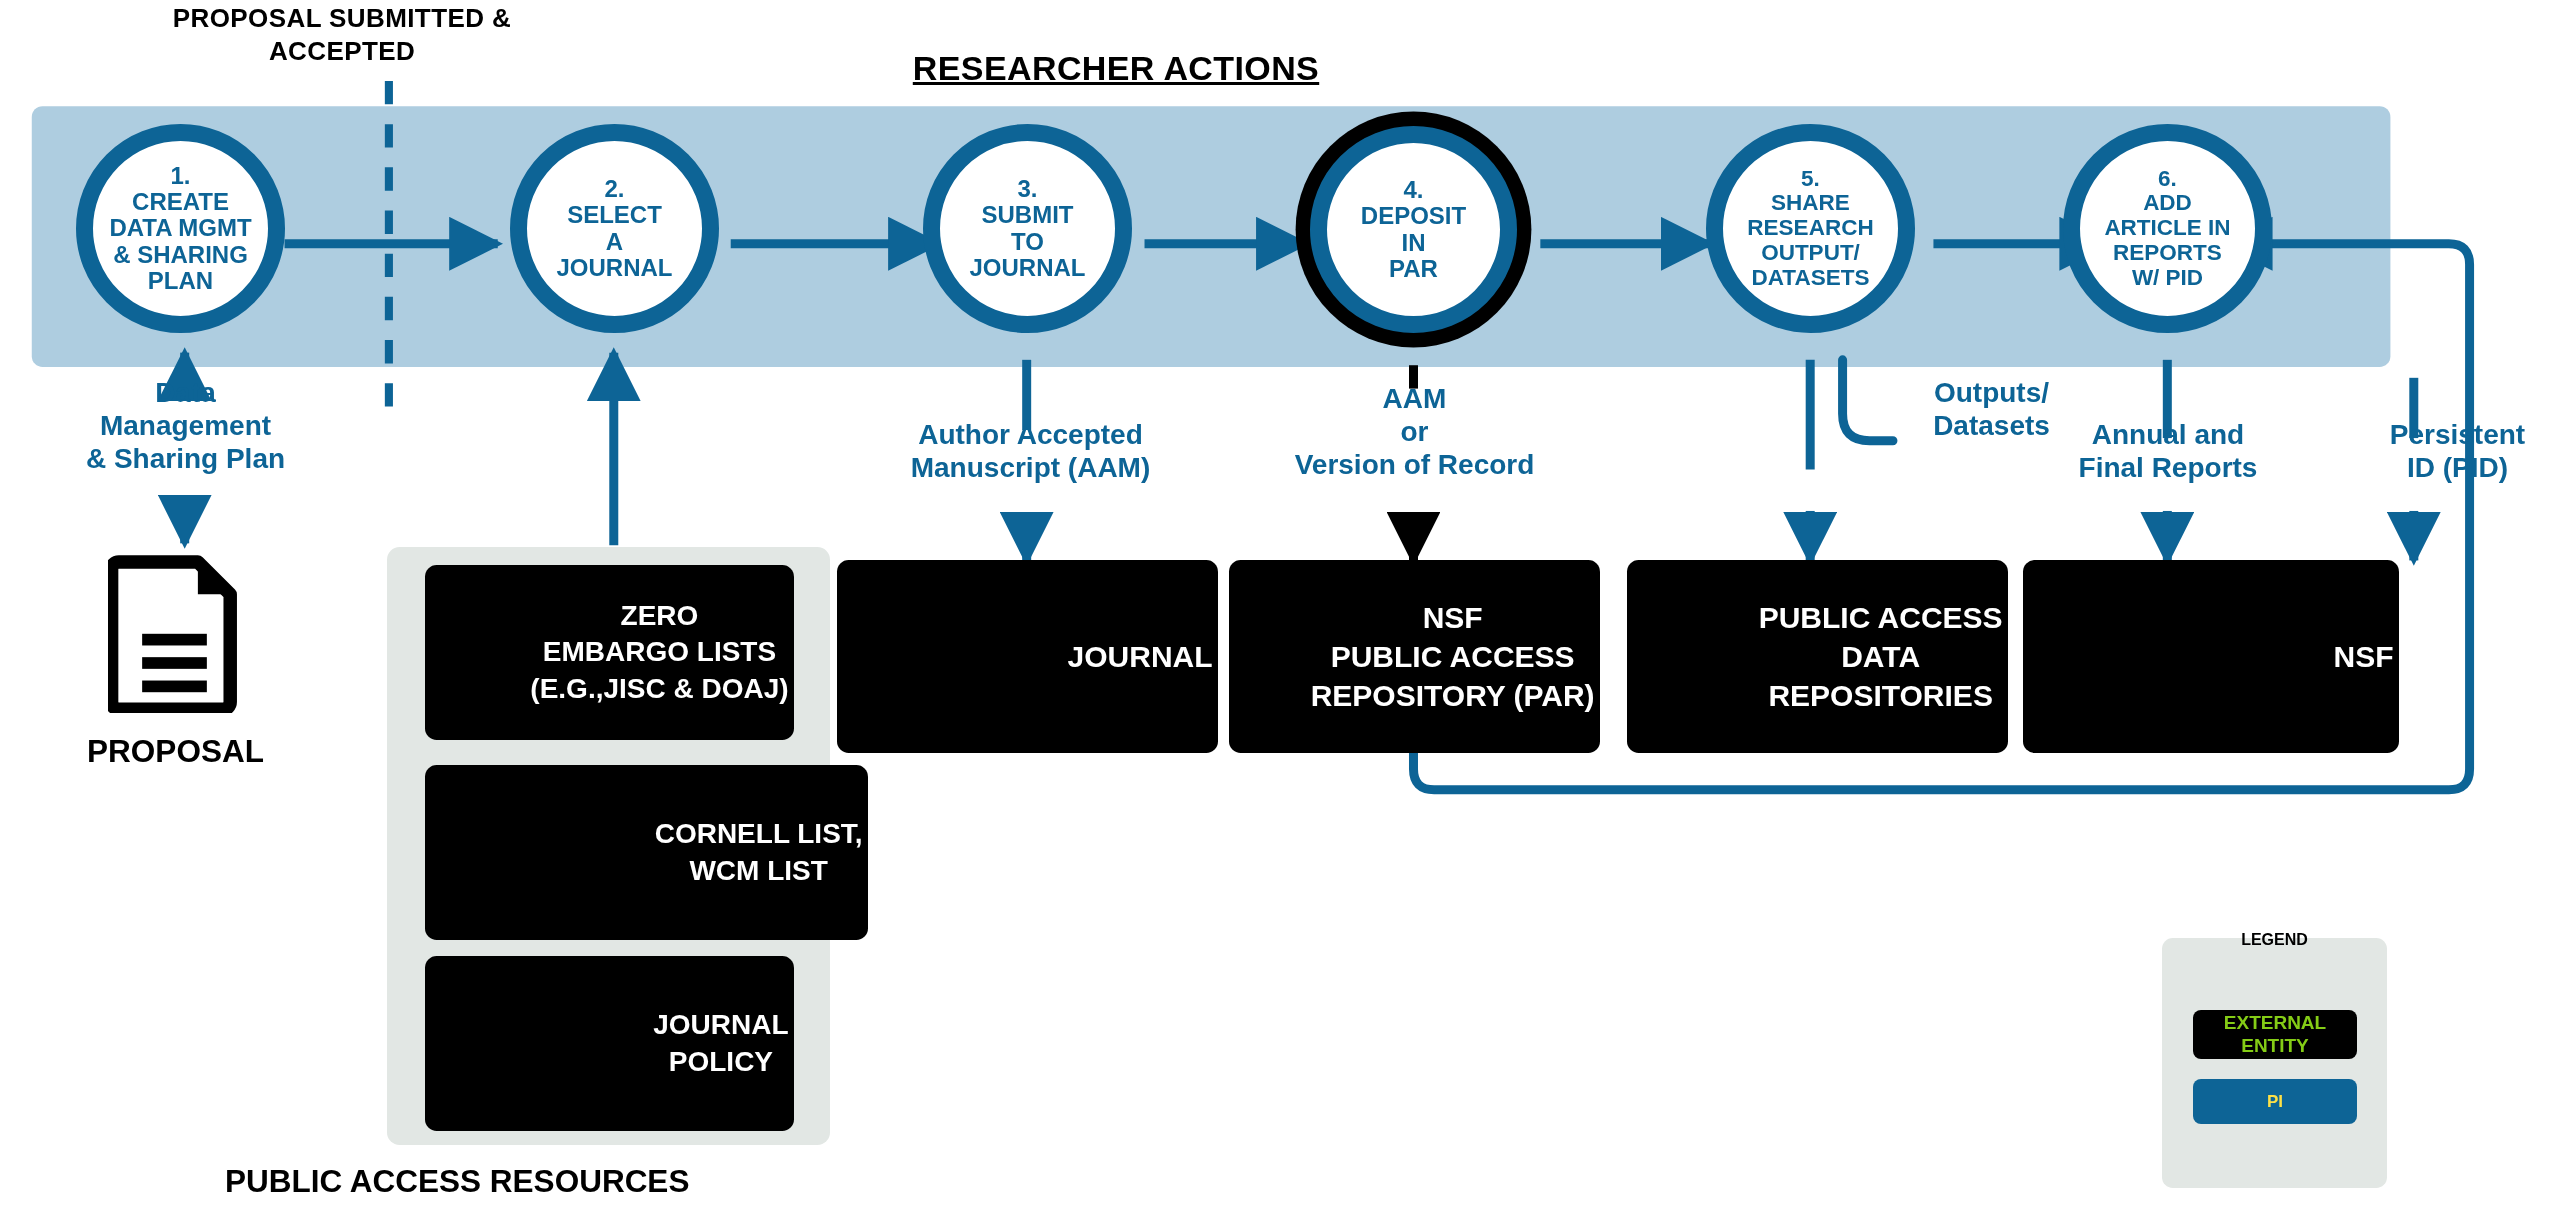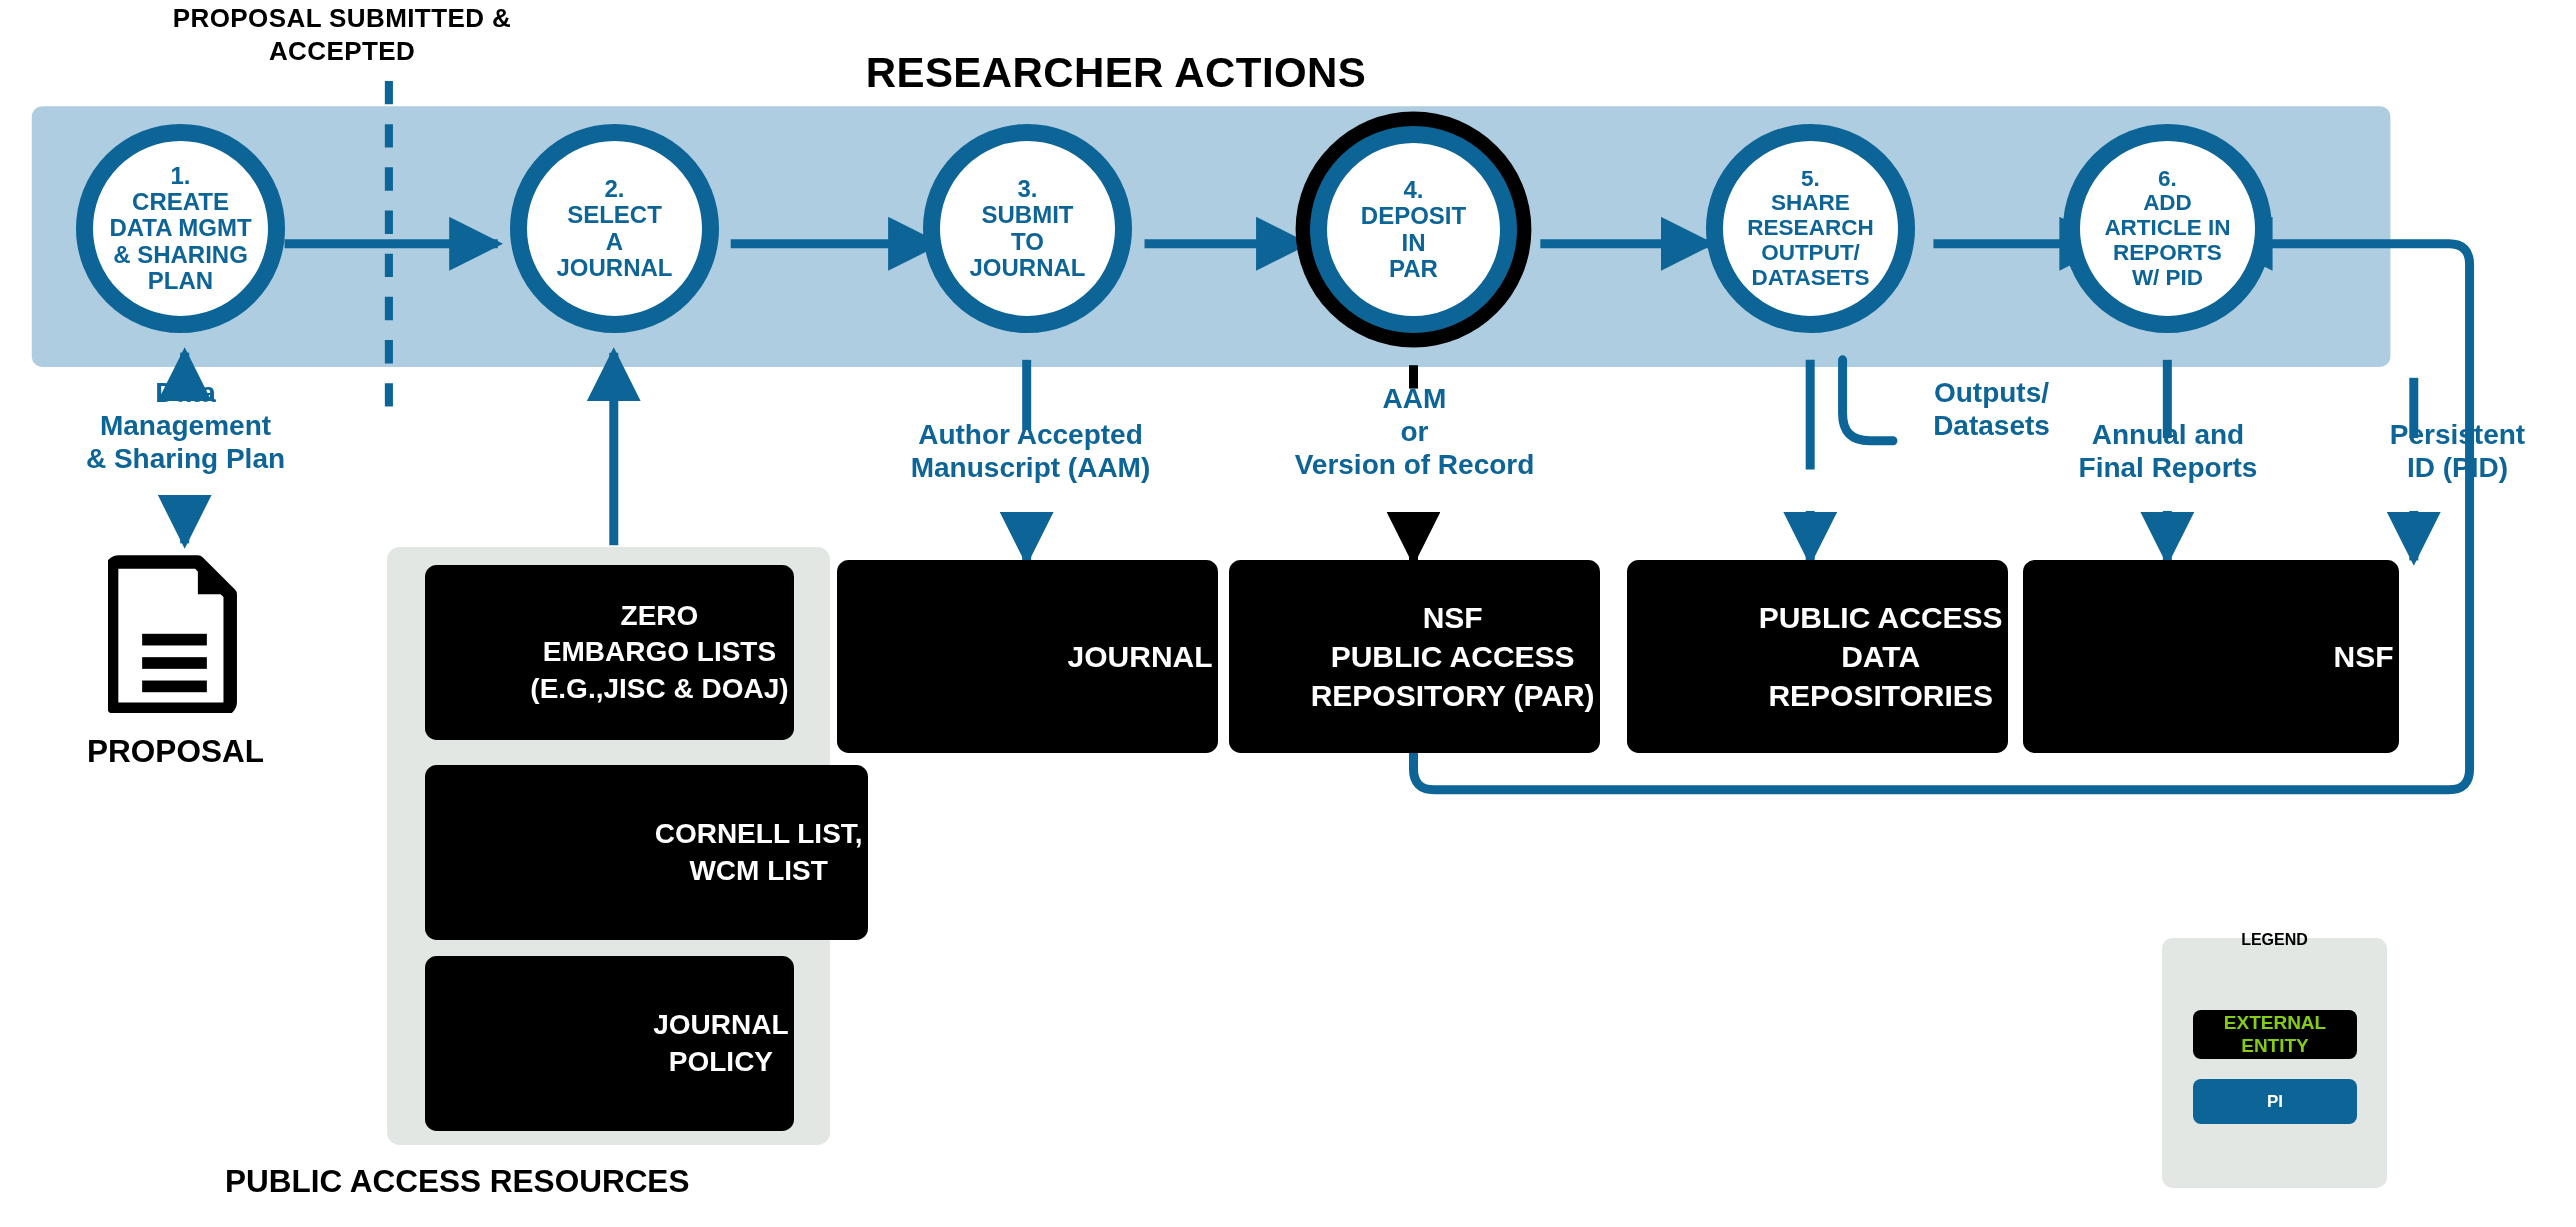--- a/index.html
+++ b/index.html
@@ -2,21 +2,21 @@
 <html style="font-size:14.4px"><head>
 <meta charset="utf-8">
 <style>
   html,body{margin:0;padding:0;background:#ffffff;}
   body{font-family:"Liberation Sans", sans-serif;}
   #stage{position:relative;width:2576px;height:1227px;background:#ffffff;overflow:hidden;}
   #svg-layer{position:absolute;left:0;top:0;width:2576px;height:1227px;}
 
   .hdr{position:absolute;text-align:center;color:#000;font-weight:bold;letter-spacing:0.4px;}
   #proposal-accepted-label{left:117px;top:1.8px;width:450px;font-size:26px;line-height:1.28;}
-  #researcher-actions-title{left:792px;top:49px;width:648px;font-size:42px;}
+  #researcher-actions-title{left:792px;top:49px;width:648px;font-size:34px;text-decoration:underline;}
 
   .node{position:absolute;border-radius:50%;background:#ffffff;
         display:flex;align-items:center;justify-content:center;text-align:center;
         color:#0d6496;font-weight:bold;font-size:24px;line-height:1.10;box-sizing:border-box;}
   .node.blue{border:17px solid #0d6496;}
   .node.dual{border:17px solid #0d6496;box-shadow:0 0 0 14.4px #000000;}
   .node .inner{padding:0 5.4px;}
 
   .ebox{position:absolute;background:#000000;border-radius:11.7px;
         display:flex;align-items:center;justify-content:flex-end;text-align:center;
@@ -30,21 +30,21 @@
         color:#000;font-weight:bold;font-size:31.5px;}
 
   #legend-panel{position:absolute;left:2162px;top:938px;width:225px;height:250px;
         background:#e2e7e4;border-radius:10.8px;}
   #legend-title{position:absolute;left:2162px;top:931px;width:225px;text-align:center;
         color:#000;font-weight:bold;font-size:16px;}
   #legend-external{position:absolute;left:2193px;top:1010px;width:164px;height:49px;border-radius:8px;
         background:#000;color:#84cc16;font-weight:bold;font-size:19px;line-height:1.18;
         display:flex;align-items:center;justify-content:center;text-align:center;}
   #legend-pi{position:absolute;left:2193px;top:1079px;width:164px;height:45px;border-radius:8px;
-        background:#0d6496;color:#ffffff;font-weight:bold;font-size:17px;
+        background:#0d6496;color:#fde047;font-weight:bold;font-size:17px;
         display:flex;align-items:center;justify-content:center;text-align:center;}
 
   #proposal-doc{position:absolute;left:108px;top:551px;width:133px;height:162px;}
   #proposal-caption{position:absolute;left:27px;top:733px;width:297px;text-align:center;
         color:#000;font-weight:bold;font-size:31.5px;}
 </style>
 </head>
 <body>
 
 <div id="stage">

